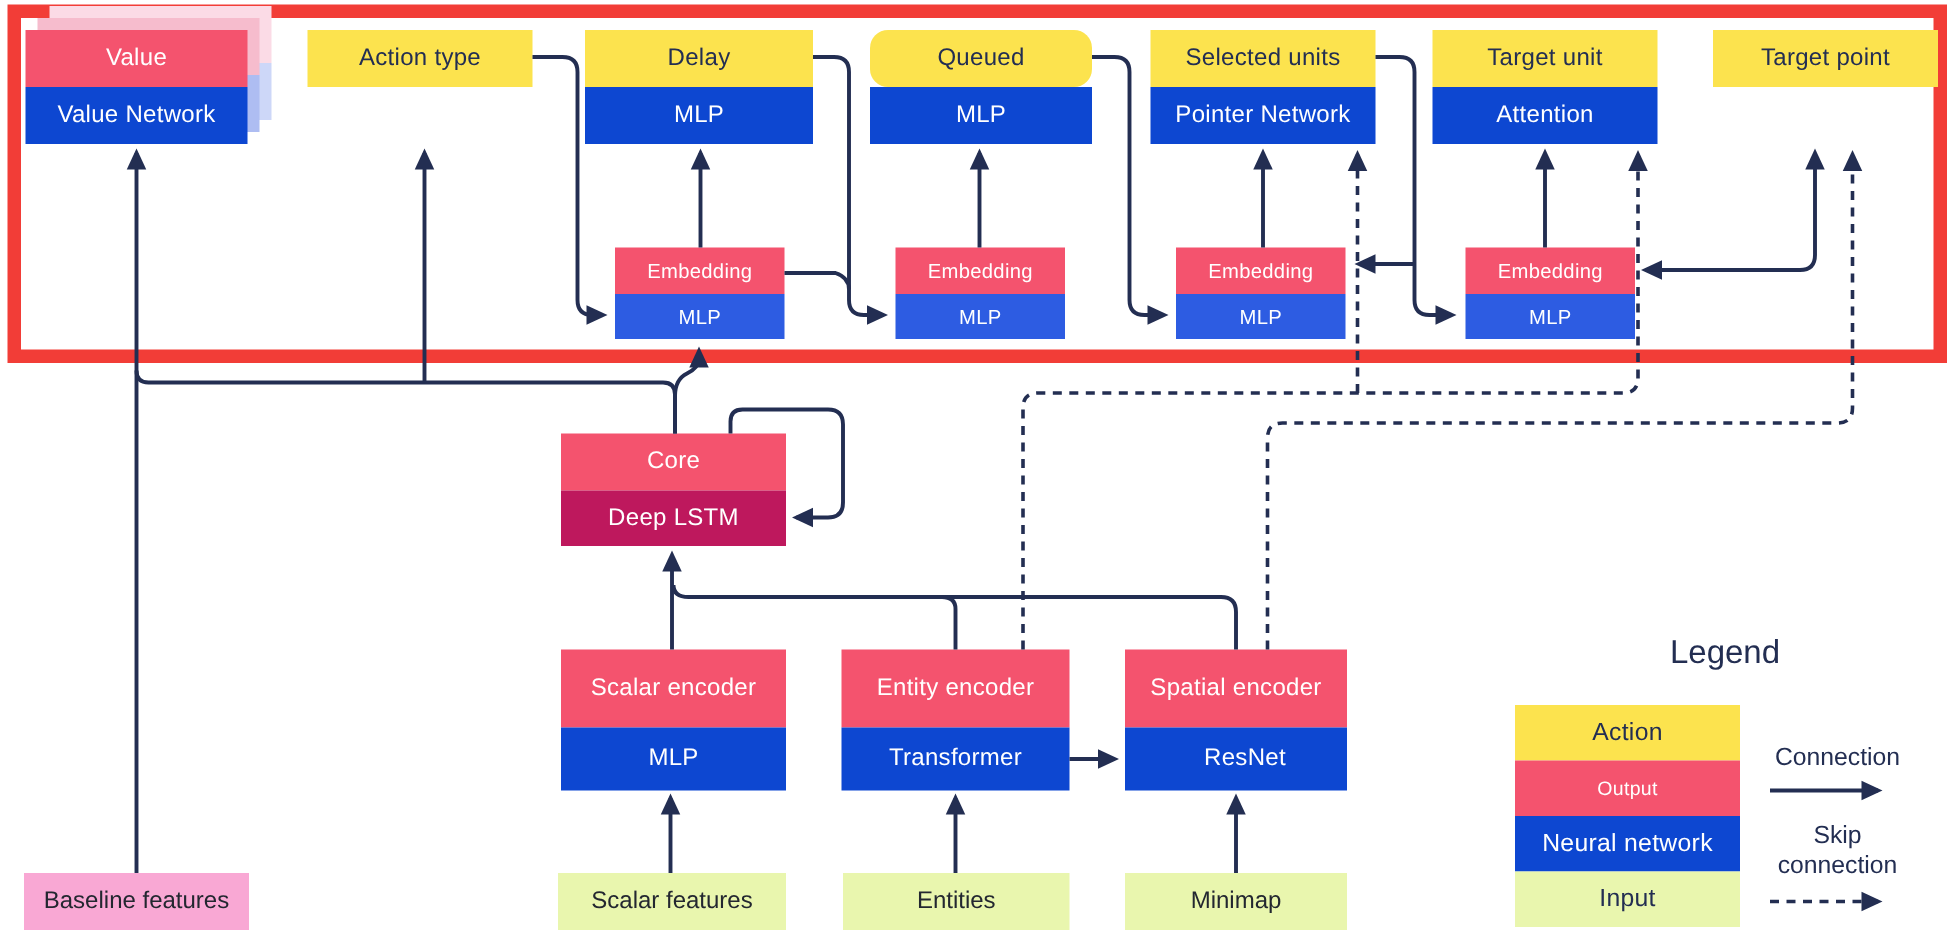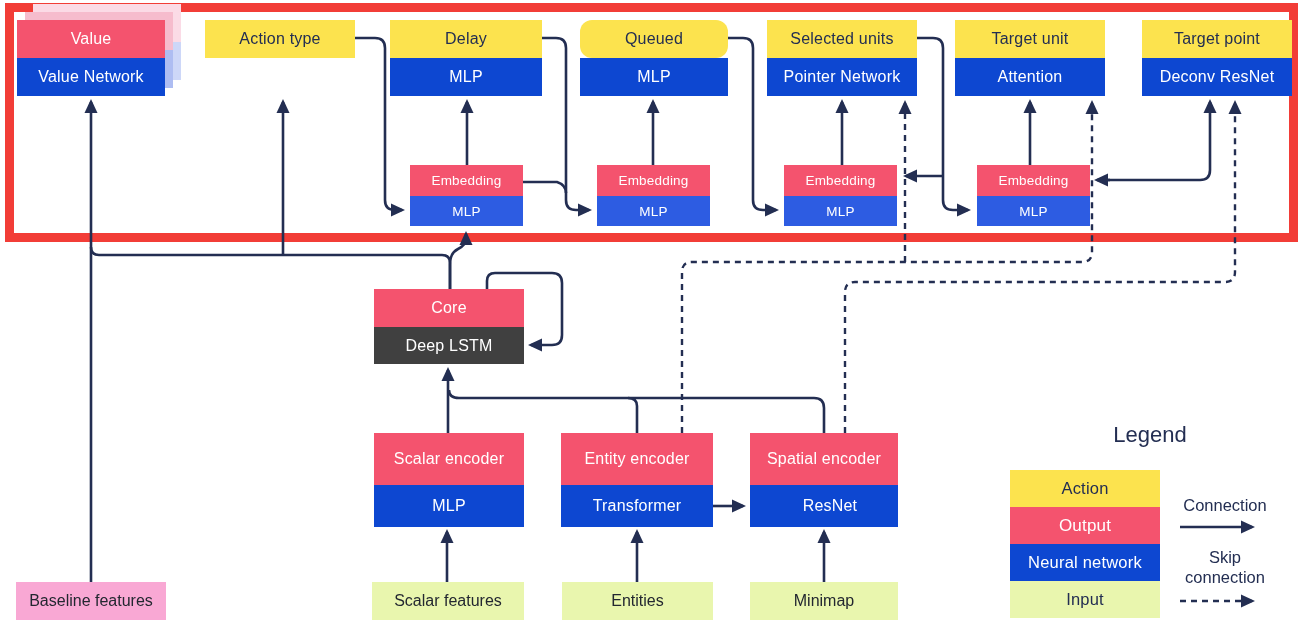--- a/index.html
+++ b/index.html
@@ -55,21 +55,20 @@
   <div class="node" style="left:767px;top:20px;width:150px;">
     <div class="half txt-dark" style="height: 38px; background-color: rgb(252, 227, 78);">Selected units</div>
     <div class="half txt-light" style="height: 38px; background-color: rgb(13, 71, 209);">Pointer Network</div>
   </div>
   <div class="node" style="left:955px;top:20px;width:150px;">
     <div class="half txt-dark" style="height: 38px; background-color: rgb(252, 227, 78);">Target unit</div>
     <div class="half txt-light" style="height: 38px; background-color: rgb(13, 71, 209);">Attention</div>
   </div>
   <div class="node" style="left:1142px;top:20px;width:150px;">
     <div class="half txt-dark" style="height: 38px; background-color: rgb(252, 227, 78);">Target point</div>
-    <div class="half txt-light" style="height: 38px; background-color: rgb(13, 71, 209);">Deconv ResNet</div>
   </div>
 
   <div class="node emb" style="left:410px;top:165px;width:113px;">
     <div class="half txt-light" style="height: 31px; background-color: rgb(244, 83, 110);">Embedding</div>
     <div class="half txt-light" style="height: 30px; background-color: rgb(45, 92, 226);">MLP</div>
   </div>
   <div class="node emb" style="left:597px;top:165px;width:113px;">
     <div class="half txt-light" style="height: 31px; background-color: rgb(244, 83, 110);">Embedding</div>
     <div class="half txt-light" style="height: 30px; background-color: rgb(45, 92, 226);">MLP</div>
   </div>
@@ -77,21 +76,21 @@
     <div class="half txt-light" style="height: 31px; background-color: rgb(244, 83, 110);">Embedding</div>
     <div class="half txt-light" style="height: 30px; background-color: rgb(45, 92, 226);">MLP</div>
   </div>
   <div class="node emb" style="left:977px;top:165px;width:113px;">
     <div class="half txt-light" style="height: 31px; background-color: rgb(244, 83, 110);">Embedding</div>
     <div class="half txt-light" style="height: 30px; background-color: rgb(45, 92, 226);">MLP</div>
   </div>
 
   <div class="node" style="left:374px;top:289px;width:150px;">
     <div class="half txt-light" style="height: 38px; background-color: rgb(244, 83, 110);">Core</div>
-    <div class="half txt-light" style="height: 37px; background-color: #404040;">Deep LSTM</div>
+    <div class="half txt-light" style="height: 37px; background-color: #be185d;">Deep LSTM</div>
   </div>
 
   <div class="node" style="left:374px;top:433px;width:150px;">
     <div class="half txt-light" style="height: 52px; background-color: rgb(244, 83, 110);">Scalar encoder</div>
     <div class="half txt-light" style="height: 42px; background-color: rgb(13, 71, 209);">MLP</div>
   </div>
   <div class="node" style="left:561px;top:433px;width:152px;">
     <div class="half txt-light" style="height: 52px; background-color: rgb(244, 83, 110);">Entity encoder</div>
     <div class="half txt-light" style="height: 42px; background-color: rgb(13, 71, 209);">Transformer</div>
   </div>
@@ -101,21 +100,21 @@
   </div>
 
   <div class="input-box" style="left: 16px; top: 582px; width: 150px; background-color: #f9a8d4;">Baseline features</div>
   <div class="input-box" style="left: 372px; top: 582px; width: 152px; background-color: rgb(233, 246, 174);">Scalar features</div>
   <div class="input-box" style="left: 562px; top: 582px; width: 151px; background-color: rgb(233, 246, 174);">Entities</div>
   <div class="input-box" style="left: 750px; top: 582px; width: 148px; background-color: rgb(233, 246, 174);">Minimap</div>
 
   <div class="legend-label" style="left:1040px;top:422px;width:220px;font-size:22px;">Legend</div>
   <div class="node" style="left:1010px;top:470px;width:150px;">
     <div class="half txt-dark" style="height: 37px; font-size: 16.5px; background-color: rgb(252, 227, 78);">Action</div>
-    <div class="half txt-light" style="height: 37px; font-size: 17px; background-color: rgb(244, 83, 110);">Output</div>
+    <div class="half txt-light" style="height: 37px; font-size: 13px; background-color: rgb(244, 83, 110);">Output</div>
     <div class="half txt-light" style="height: 37px; font-size: 16.5px; background-color: rgb(13, 71, 209);">Neural network</div>
     <div class="half txt-dark" style="height: 37px; font-size: 16.5px; background-color: rgb(233, 246, 174);">Input</div>
   </div>
   <div class="legend-label" style="left:1160px;top:496px;width:130px;font-size:16.5px;">Connection</div>
   <div class="legend-label" style="left:1160px;top:547px;width:130px;font-size:16.5px;line-height:20px;">
     <span>Skip</span><br>
     <span>connection</span>
   </div>
 
   <svg id="wires" width="1303" height="629" viewBox="0 0 1303 629">

